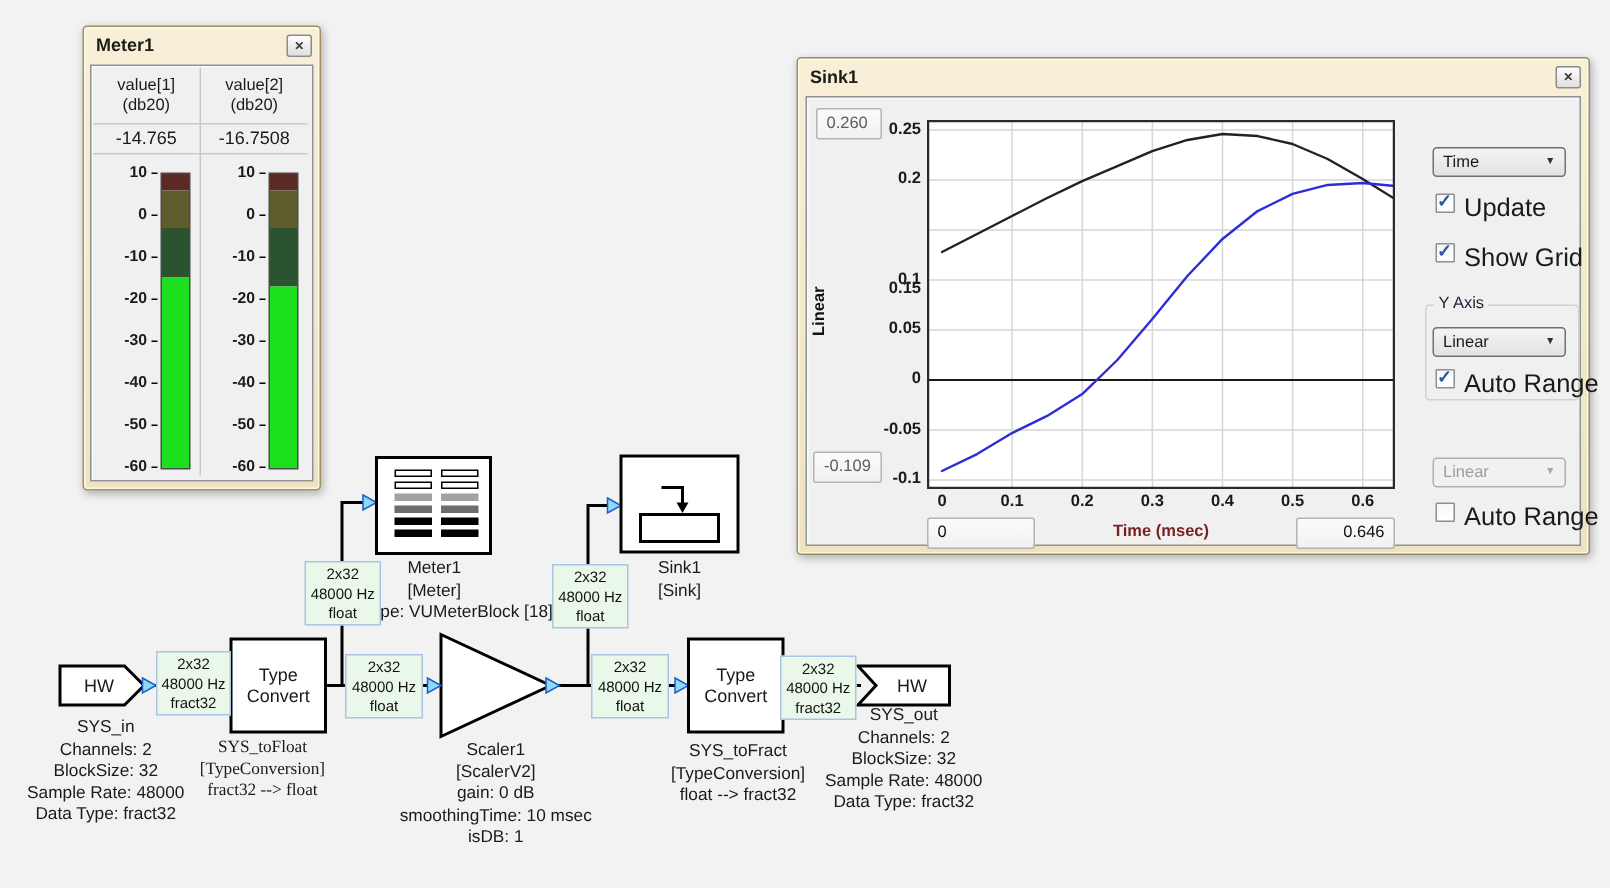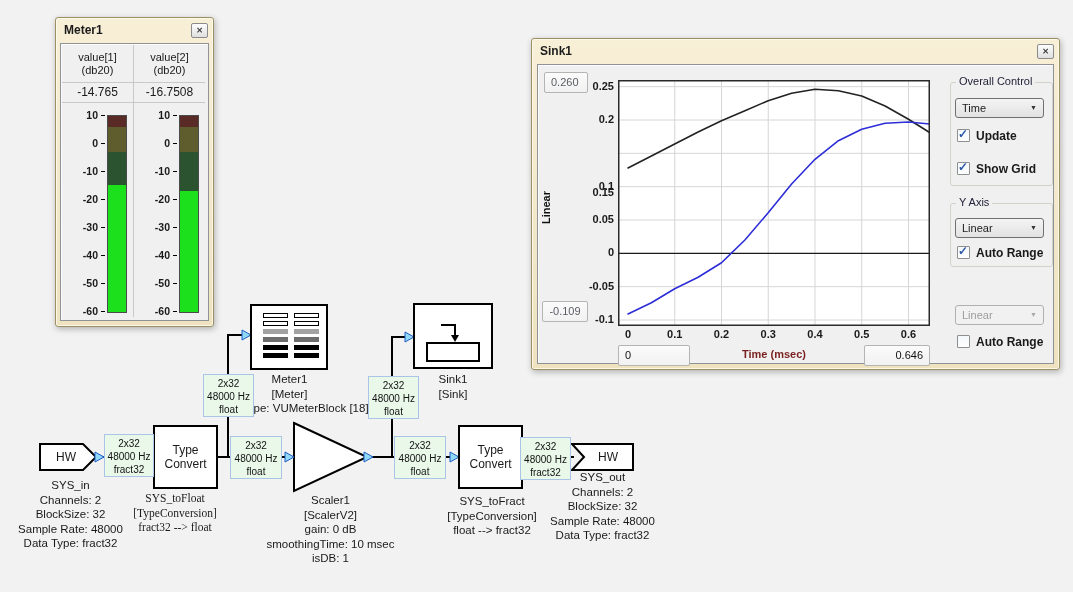--- a/index.html
+++ b/index.html
@@ -52,21 +52,21 @@
   .combo{position:absolute;height:20px;border:1px solid #707070;border-radius:3px;
          background:linear-gradient(#f4f4f4,#e2e2e2);font-size:11px;box-sizing:border-box;padding:3px 0 0 6px;}
   .combo .combo-arrow{position:absolute;right:6px;top:5px;font-size:7px;color:#333;}
   .combo.disabled{border-color:#b0b0b0;background:#f1f1f1;color:#9d9d9d;}
   .combo.disabled .combo-arrow{color:#a8a8a8;}
   .cbrow{position:absolute;height:14px;}
   .cb{position:absolute;left:0;top:0;width:13px;height:13px;border:1px solid #8e8f8f;border-radius:1px;
       background:linear-gradient(#f4f8fb,#fefefe);box-sizing:border-box;}
   .cb .mark{display:none;position:absolute;left:0px;top:-3px;font-size:12px;font-weight:bold;color:#2b57a5;}
   .cb.on .mark{display:block;}
-  .cb-label{position:absolute;left:19px;top:0px;font-size:12px;white-space:nowrap;font-weight:bold;}
+  .cb-label{position:absolute;left:19px;top:0px;font-size:17px;white-space:nowrap;}
 </style>
 </head>
 <body>
 
 <svg id="wire-svg" width="1073" height="592">
   <g stroke="#000" stroke-width="2" fill="none">
     <polyline points="95,457 155,457"></polyline>
     <polyline points="218,457 296,457"></polyline>
     <polyline points="366,457 459,457"></polyline>
     <polyline points="524,457 574,457"></polyline>
@@ -320,23 +320,20 @@
         <div class="xtick" style="left: 213.248px; top: 263px;">0.3</div>
         <div class="xtick" style="left: 259.997px; top: 263px;">0.4</div>
         <div class="xtick" style="left: 306.746px; top: 263px;">0.5</div>
         <div class="xtick" style="left: 353.495px; top: 263px;">0.6</div>
       </div>
 
     <div class="valbox dark" style="left:80px;top:280px;width:72px;height:21px;text-align:left;">0</div>
     <div class="xlab" style="left:136px;top:283px;width:200px;">Time (msec)</div>
     <div class="valbox dark" style="left:326px;top:280px;width:66px;height:21px;text-align:right;">0.646</div>
 
-    <div class="group" style="left:412px;top:17px;width:101px;height:102px;">
-      <span class="group-label">Overall Control</span>
-    </div>
     <div class="combo" style="left:417px;top:33px;width:89px;">
       <span>Time</span>
       <span class="combo-arrow">▼</span>
     </div>
     <div class="cbrow" style="left:419px;top:64px;">
       <span class="cb on">
           <span class="mark">✓</span>
         </span>
       <span class="cb-label">Update</span>
     </div>

